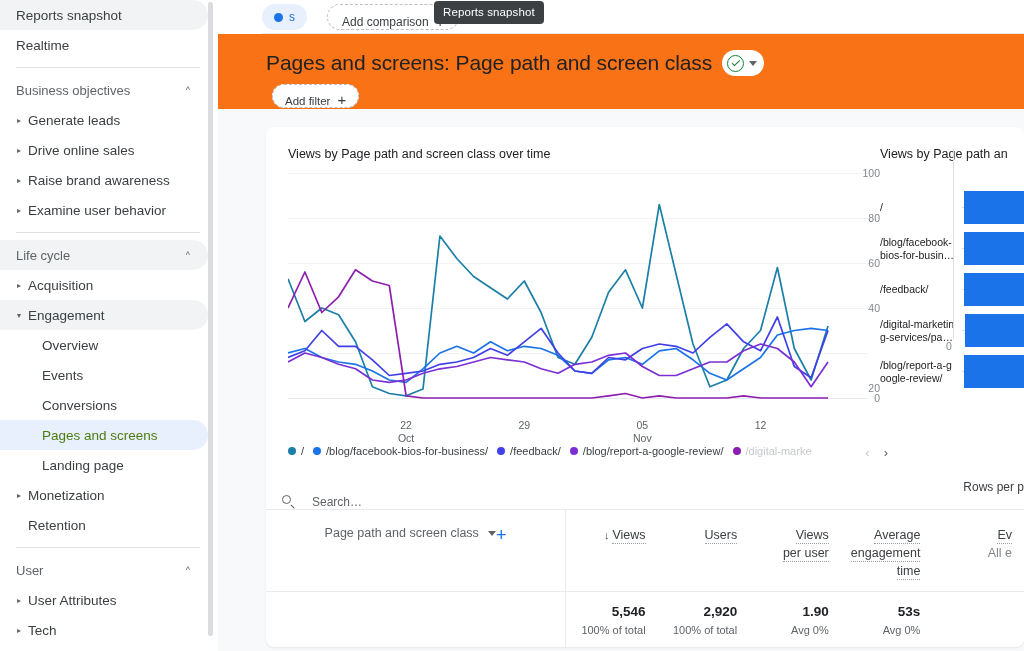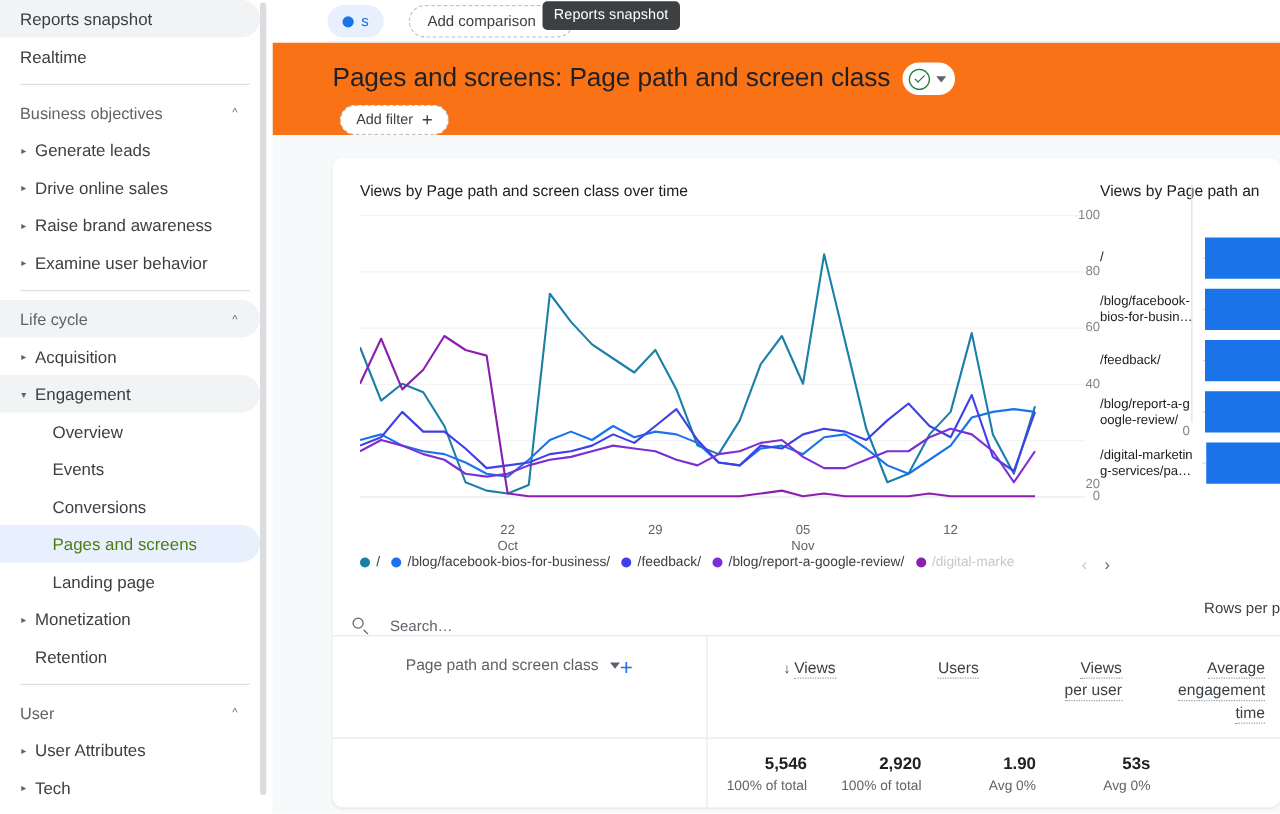--- a/index.html
+++ b/index.html
@@ -87,21 +87,21 @@
   }
   .seg-chip {
     display: inline-flex; align-items: center;
     height: 26px; padding: 0 12px;
     background: #e8f0fe; color: #1967d2;
     border-radius: 13px; font-size: 12px;
     gap: 6px;
   }
   .seg-dot { width: 9px; height: 9px; border-radius: 50%; background: #1a73e8; display:inline-block; }
   .dashed-chip {
-    display: inline-flex; align-items: center; gap: 7px;
+    display: inline-flex; align-items: flex-end; gap: 7px;
     height: 26px; padding: 0 14px;
     border: 1px dashed #bdc1c6; border-radius: 13px;
     font-size: 12px; color: #3c4043; background: #fff;
     margin-left: 20px;
   }
   .plus { font-size: 15px; color: #3c4043; line-height: 1; }
   .topbar-rule {
     position: absolute; left: 44px; right: 0; bottom: 0;
     height: 1px; background: #e8eaed;
   }
@@ -478,28 +478,28 @@
                 <div class="bar-label">/blog/facebook-bios-for-busin…</div>
                 <div class="bar-tickmark"></div>
                 <div class="bar" style="width: 110.4px; background: rgb(26, 115, 232);"></div>
               </div>
               <div class="bar-row">
                 <div class="bar-label">/feedback/</div>
                 <div class="bar-tickmark"></div>
                 <div class="bar" style="width: 103.2px; background: rgb(26, 115, 232);"></div>
               </div>
               <div class="bar-row">
+                <div class="bar-label">/digital-marketin g-services/pa…</div>
+                <div class="bar-tickmark"></div>
+                <div class="bar" style="width: 88.8px; background: rgb(26, 115, 232);"></div>
+              </div>
+              <div class="bar-row">
                 <div class="bar-label">/blog/report-a-g oogle-review/</div>
                 <div class="bar-tickmark"></div>
                 <div class="bar" style="width: 96px; background: rgb(26, 115, 232);"></div>
-              </div>
-              <div class="bar-row">
-                <div class="bar-label">/digital-marketin g-services/pa…</div>
-                <div class="bar-tickmark"></div>
-                <div class="bar" style="width: 88.8px; background: rgb(26, 115, 232);"></div>
               </div>
             </div>
           <div class="bar-baseline"></div>
           <div class="bar-zero">0</div>
         </div>
 
       </div>
 
       <div class="table-zone">
 
@@ -528,20 +528,24 @@
           </div>
           <div class="th-metric">
             <u>Views</u><br>
             <u>per user</u>
           </div>
           <div class="th-metric">
             <u>Average</u><br>
             <u>engagement</u><br>
             <u>time</u>
           </div>
+          <div class="th-metric">
+            <u>Ev</u><br>
+            <span class="th-sub">All e</span>
+          </div>
         </div>
 
         <div class="totals-row">
           <div class="td-dim"></div>
           <div class="td-metric">
             <div class="td-val">5,546</div>
             <div class="td-sub">100% of total</div>
           </div>
           <div class="td-metric">
             <div class="td-val">2,920</div>

